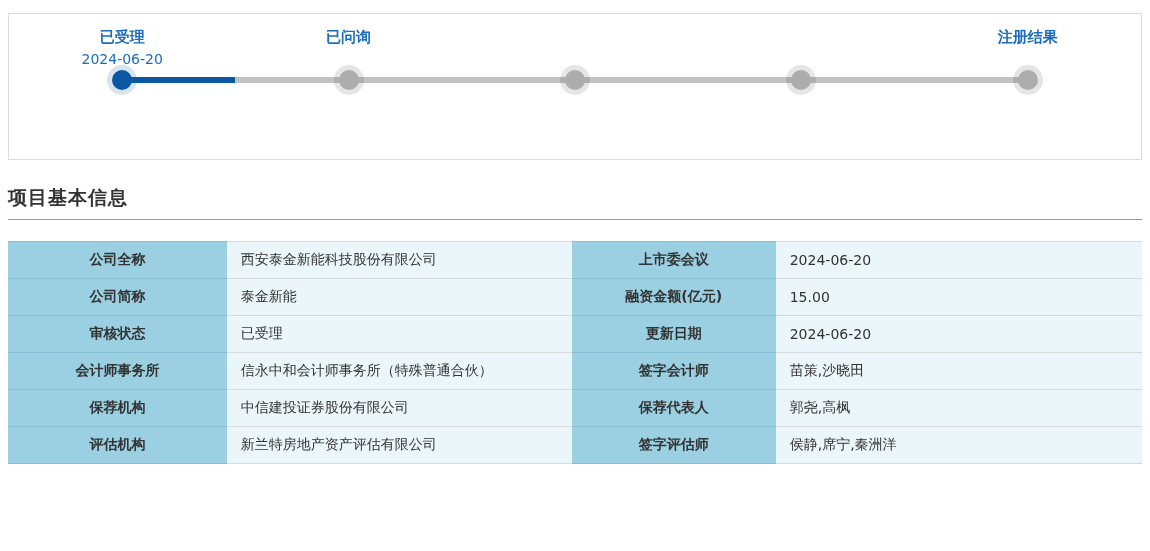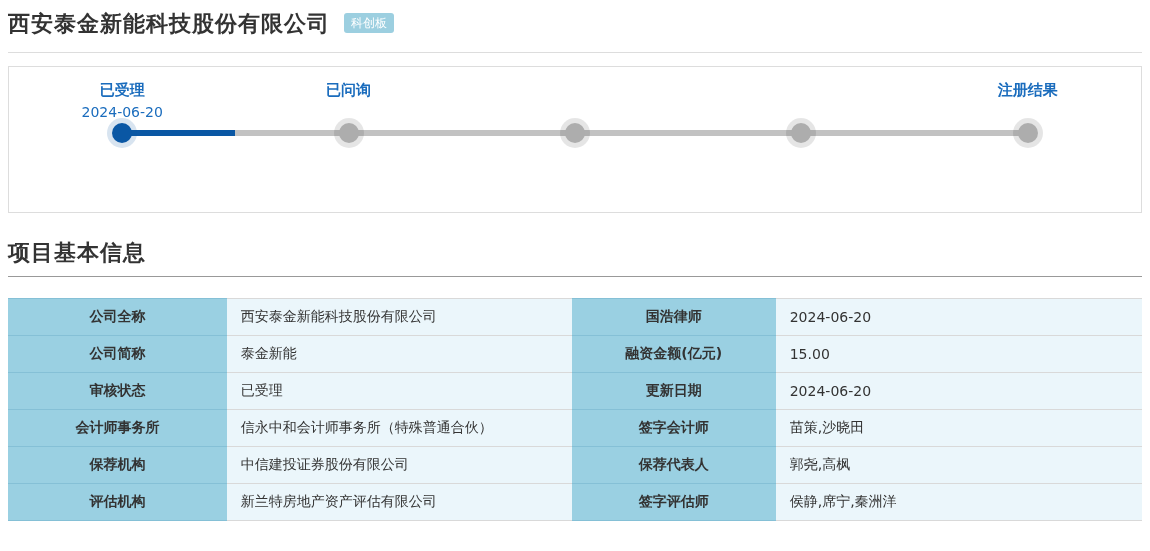--- a/index.html
+++ b/index.html
@@ -37,21 +37,21 @@
     background:#0a57a4; border-radius:3px 0 0 3px;
   }
   .node {
     position:absolute; top:56px; width:20px; height:20px; border-radius:50%;
   }
   .node.active  { background:#0a57a4; box-shadow:0 0 0 5px rgba(13,88,163,0.16); }
   .node.pending { background:#adadad; box-shadow:0 0 0 5px rgba(0,0,0,0.10); }
 
   
   .section-title {
-    margin-top:25px; font-size:22px; color:#333; letter-spacing:1px;
+    margin-top:25px; font-size:19px; color:#333; letter-spacing:1px;
     padding-bottom:8px; border-bottom:1px solid #999;
   }
 
   
   table.info { width:100%; border-collapse:collapse; table-layout:fixed; margin-top:21px; }
   table.info td { height:37px; font-size:14px; vertical-align:middle; }
   td.lbl {
     background:#9ad0e2; font-weight:bold; text-align:center; color:#333;
     border-top:1px solid #85c0d6; border-bottom:1px solid #85c0d6;margin-left:48px;
   }
@@ -59,24 +59,20 @@
     background:#ebf6fb; padding:0 14px; color:#333;
     border-top:1px solid #d9d9d9; border-bottom:1px solid #d9d9d9;
     white-space:nowrap; overflow:hidden;
   }
 </style>
 </head>
 <body>
 
 <div class="wrap">
 
-  <div class="titlebar">
-    <h1 class="page-title">西安泰金新能科技股份有限公司</h1>
-    <span class="board-badge">科创板</span>
-  </div>
 
   <div class="panel">
     <div id="timeline-stages">
       <div class="track"></div>
       <div class="track-progress"></div>
 
   <div class="stage" style="left: calc(10% - 112px);">
     <div class="s-label">已受理</div>
     <div class="s-date">2024-06-20</div>
   </div>
@@ -108,21 +104,21 @@
     <colgroup>
       <col style="width:19.3%">
         <col style="width:30.4%">
         <col style="width:18.0%">
         <col style="width:32.3%">
     </colgroup>
     <tbody id="info-tbody">
   <tr>
     <td class="lbl">公司全称</td>
     <td class="val">西安泰金新能科技股份有限公司</td>
-    <td class="lbl">国浩律师</td>
+    <td class="lbl">上市委会议</td>
     <td class="val">2024-06-20</td>
   </tr>
 
   <tr>
     <td class="lbl">公司简称</td>
     <td class="val">泰金新能</td>
     <td class="lbl">融资金额(亿元)</td>
     <td class="val">15.00</td>
   </tr>
 

